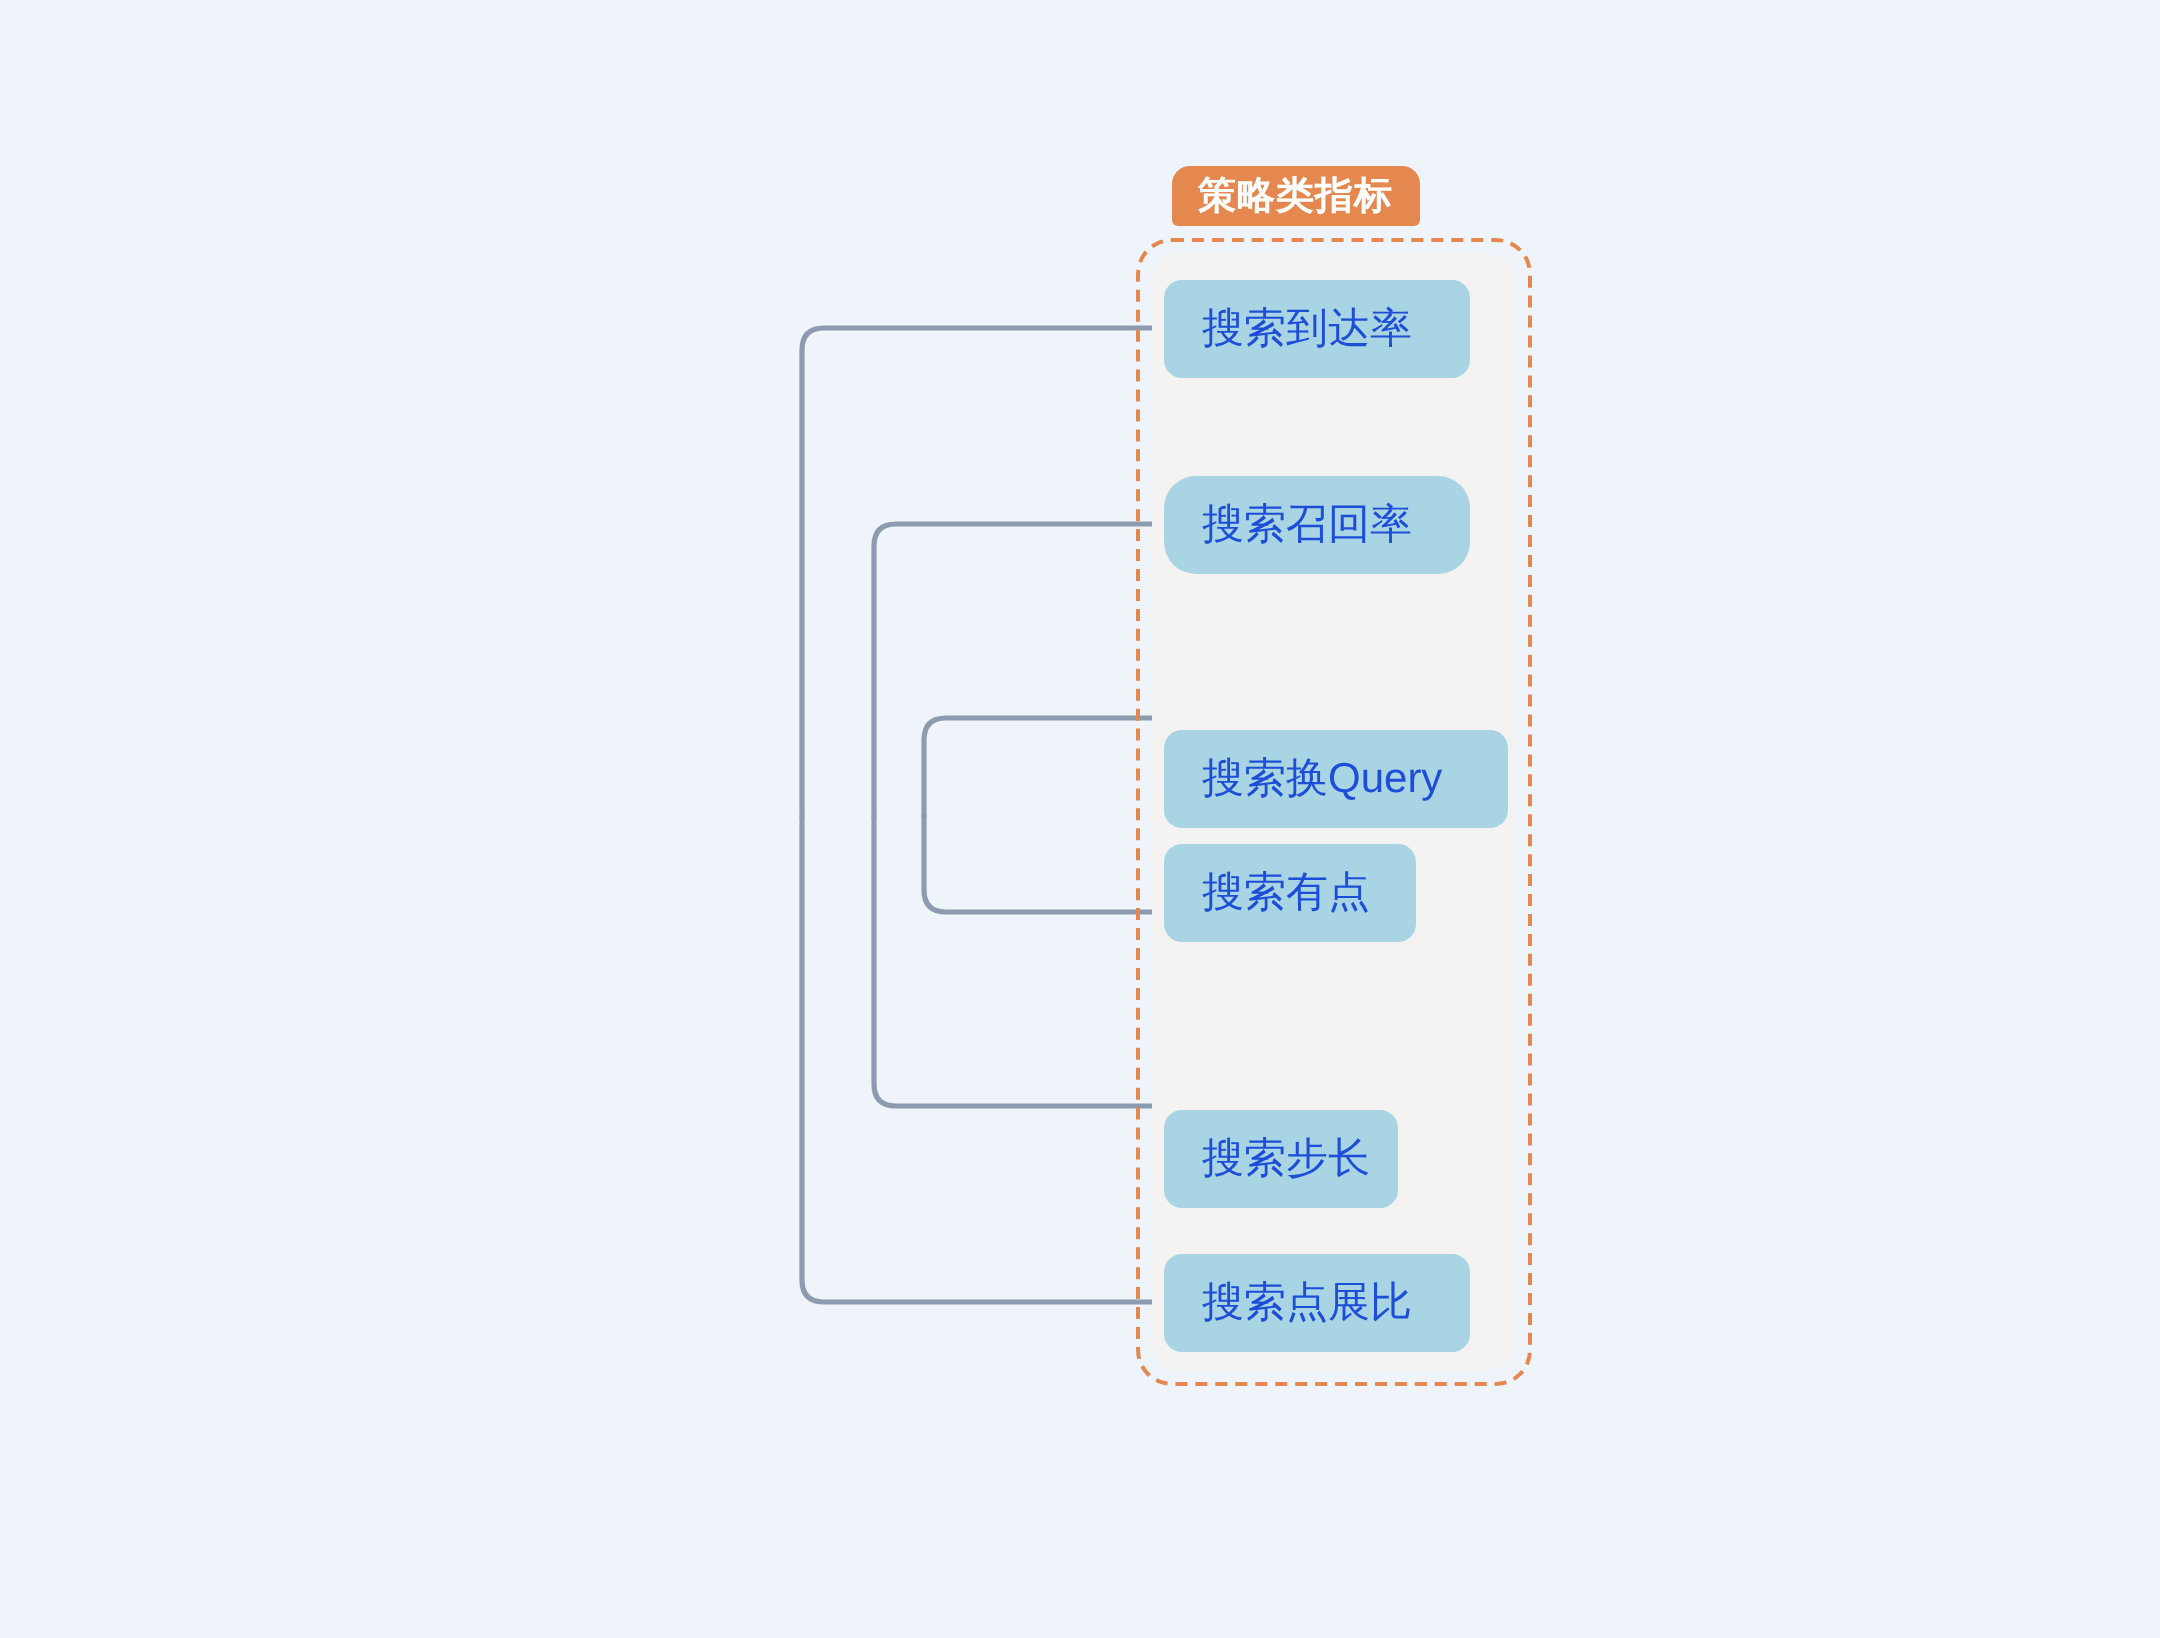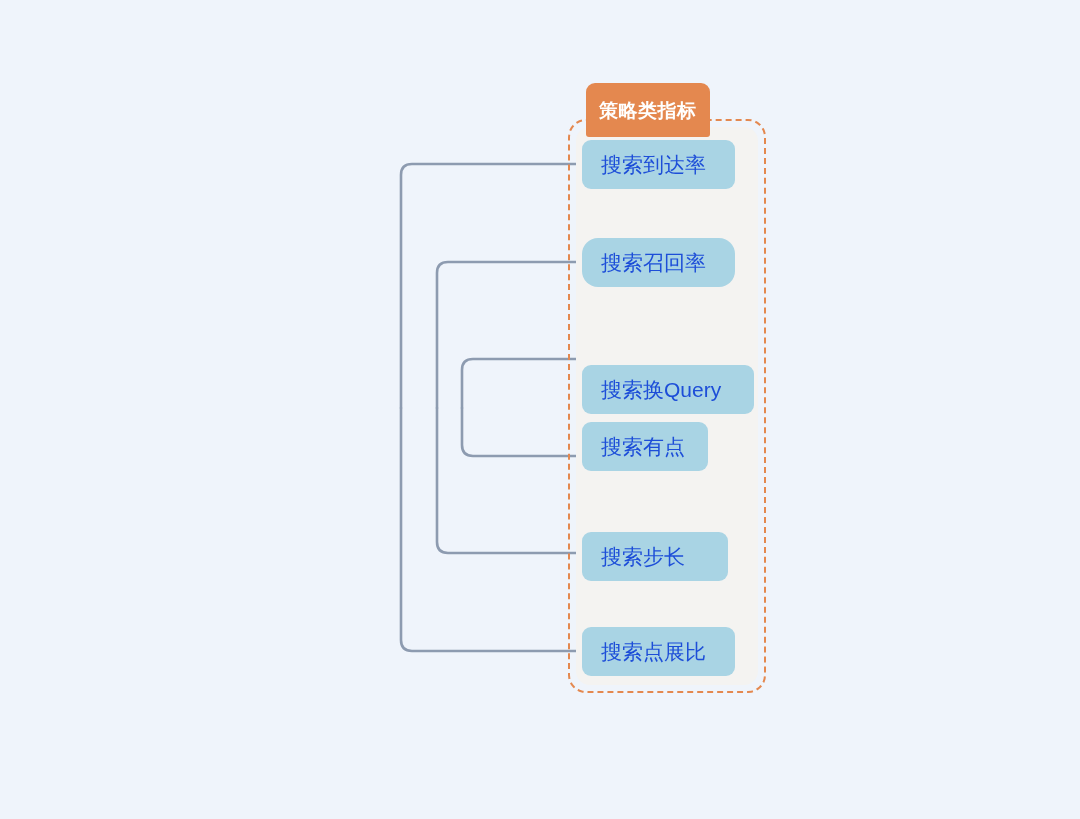--- a/index.html
+++ b/index.html
@@ -71,21 +71,21 @@
     background: #f4f3f1;
     border-radius: 14px;
     z-index: 1;
   }
 
   
   .group-tab {
     position: absolute;
     left: 586px;
     top: 83px;
-    height: 54px;
+    height: 30px;
     padding: 0 13px;
     background: #e4884f;
     border-radius: 9px 9px 3px 3px;
     display: flex;
     align-items: center;
     justify-content: center;
     z-index: 6;
   }
   .group-tab-label {
     color: #ffffff;
@@ -148,20 +148,20 @@
   </div>
   <div class="child-node" style="top:238px; width:153px;border-radius:16px;">
     <span class="child-label">搜索召回率</span>
   </div>
   <div class="child-node" style="top:335px; width:172px;margin-top:30px;">
     <span class="child-label">搜索换Query</span>
   </div>
   <div class="child-node" style="top:422px; width:126px;">
     <span class="child-label">搜索有点</span>
   </div>
-  <div class="child-node" style="top:532px; width:146px;">
+  <div class="child-node" style="top:555px; width:117px;">
     <span class="child-label">搜索步长</span>
   </div>
   <div class="child-node" style="top:627px; width:153px;">
     <span class="child-label">搜索点展比</span>
   </div>
 
 </div>
 
 </body></html>

